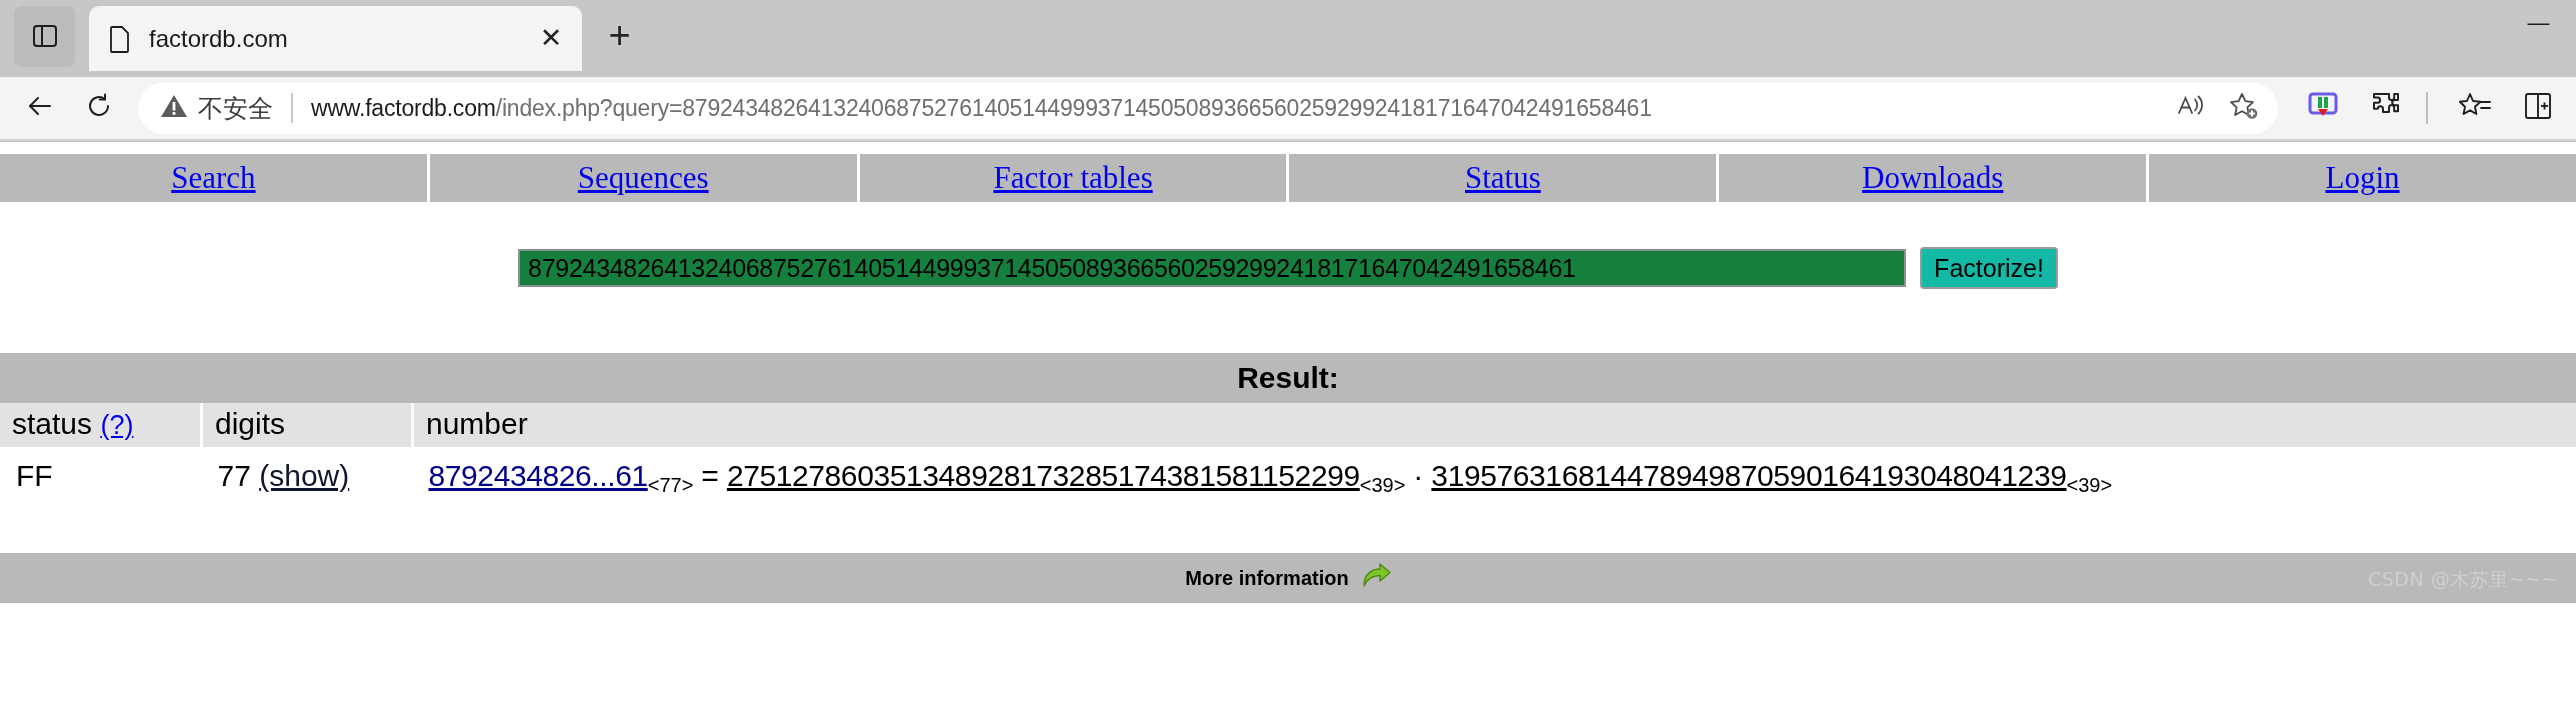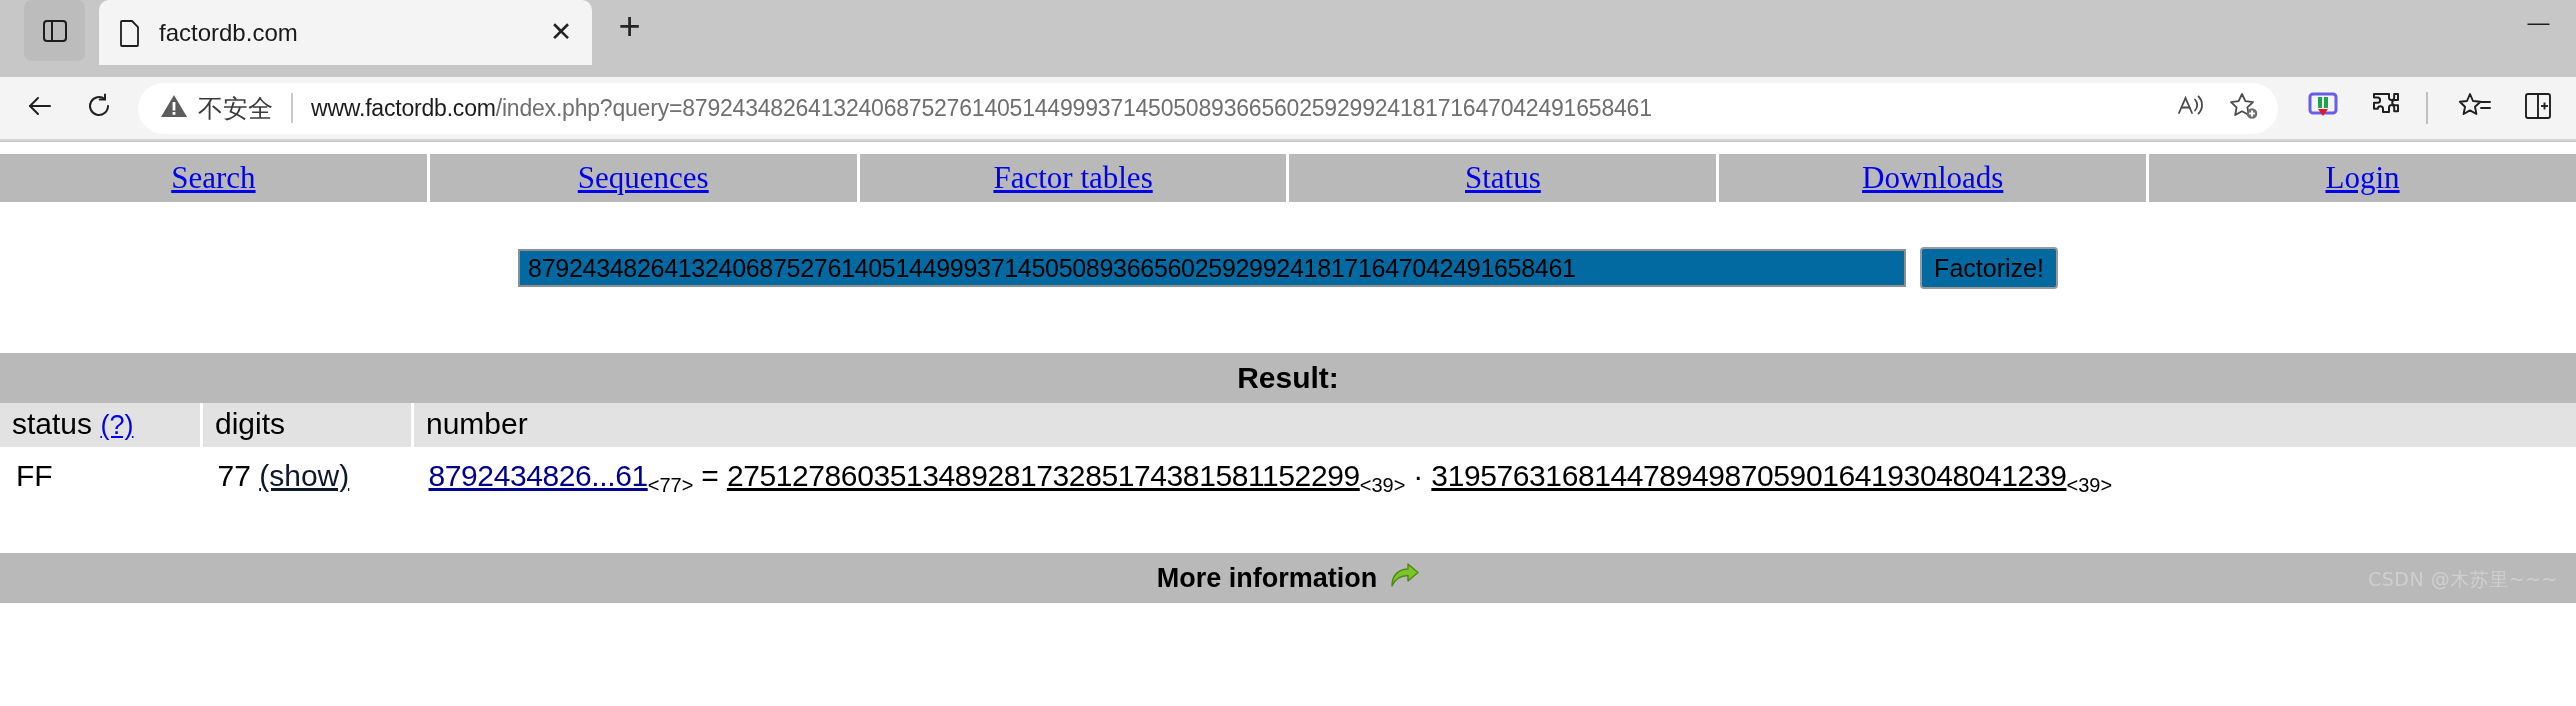--- a/index.html
+++ b/index.html
@@ -19,22 +19,22 @@
   .browser-chrome {
     background: #c7c7c7;
     height: 142px;
     position: relative;
   }
 
   
   .tabstrip {
     height: 77px;
     display: flex;
-    align-items: flex-start;
-    padding-left: 24px;
+    align-items: center;
+    padding-left: 14px;
     box-sizing: border-box;
   }
   .tab-sidebar-btn {
     width: 61px;
     height: 61px;
     margin-bottom: 5px;
     border-radius: 8px;
     background: #bcbcbc;
     display: flex;
     align-items: center;
@@ -238,32 +238,32 @@
   .searchrow {
     display: flex;
     align-items: center;
     justify-content: center;
     margin-top: 45px;
   }
   .query-input {
     width: 1388px;
     height: 38px;
     border: 2px solid #8f8f8f;
-    background: #0369a1;
+    background: #15803d;
     font-family: "Liberation Sans", sans-serif;
     font-size: 25px;
     color: #000;
     padding: 0 8px;
     box-sizing: border-box;
     letter-spacing: -0.3px;
   }
   .factorize-btn {
     margin-left: 14px;
     height: 42px;
-    background: #0369a1;
+    background: #14b8a6;
     border: 2px solid #9a9a9a;
     border-radius: 4px;
     font-family: "Liberation Sans", sans-serif;
     font-size: 25px;
     color: #000;
     padding: 0 12px;
   }
 
   .result-header {
     background: #b9b9b9;
@@ -338,21 +338,21 @@
     background: #b9b9b9;
     height: 50px;
     margin-top: 48px;
     display: flex;
     align-items: center;
     justify-content: center;
   }
   .more-info-text {
     font-family: "Liberation Sans", sans-serif;
     font-weight: bold;
-    font-size: 27px;
+    font-size: 20px;
     color: #000;
   }
   .arrow-icon { margin-left: 12px; display:block; }
 
   .watermark {
     position: absolute;
     right: 18px;
     bottom: 10px;
     font-family: "DejaVu Sans", sans-serif;
     font-size: 19px;

